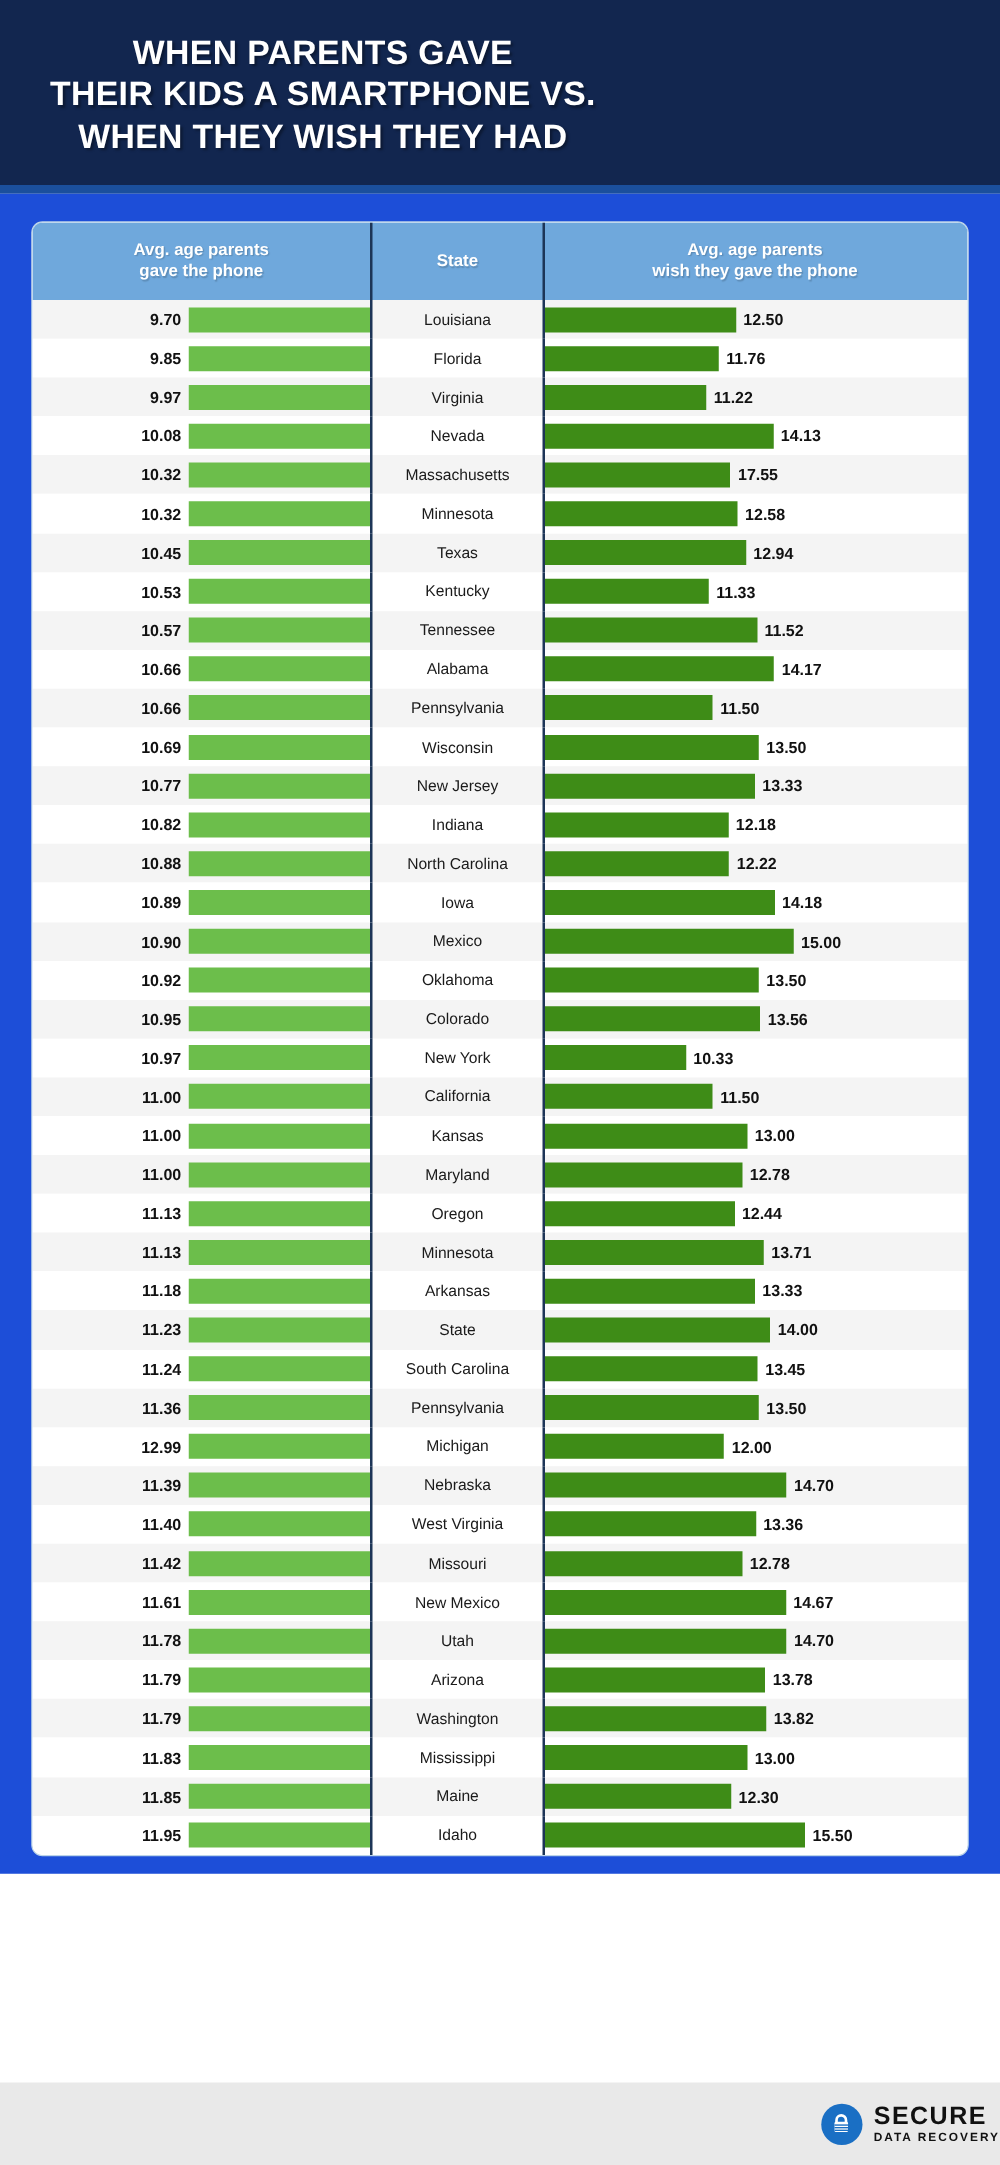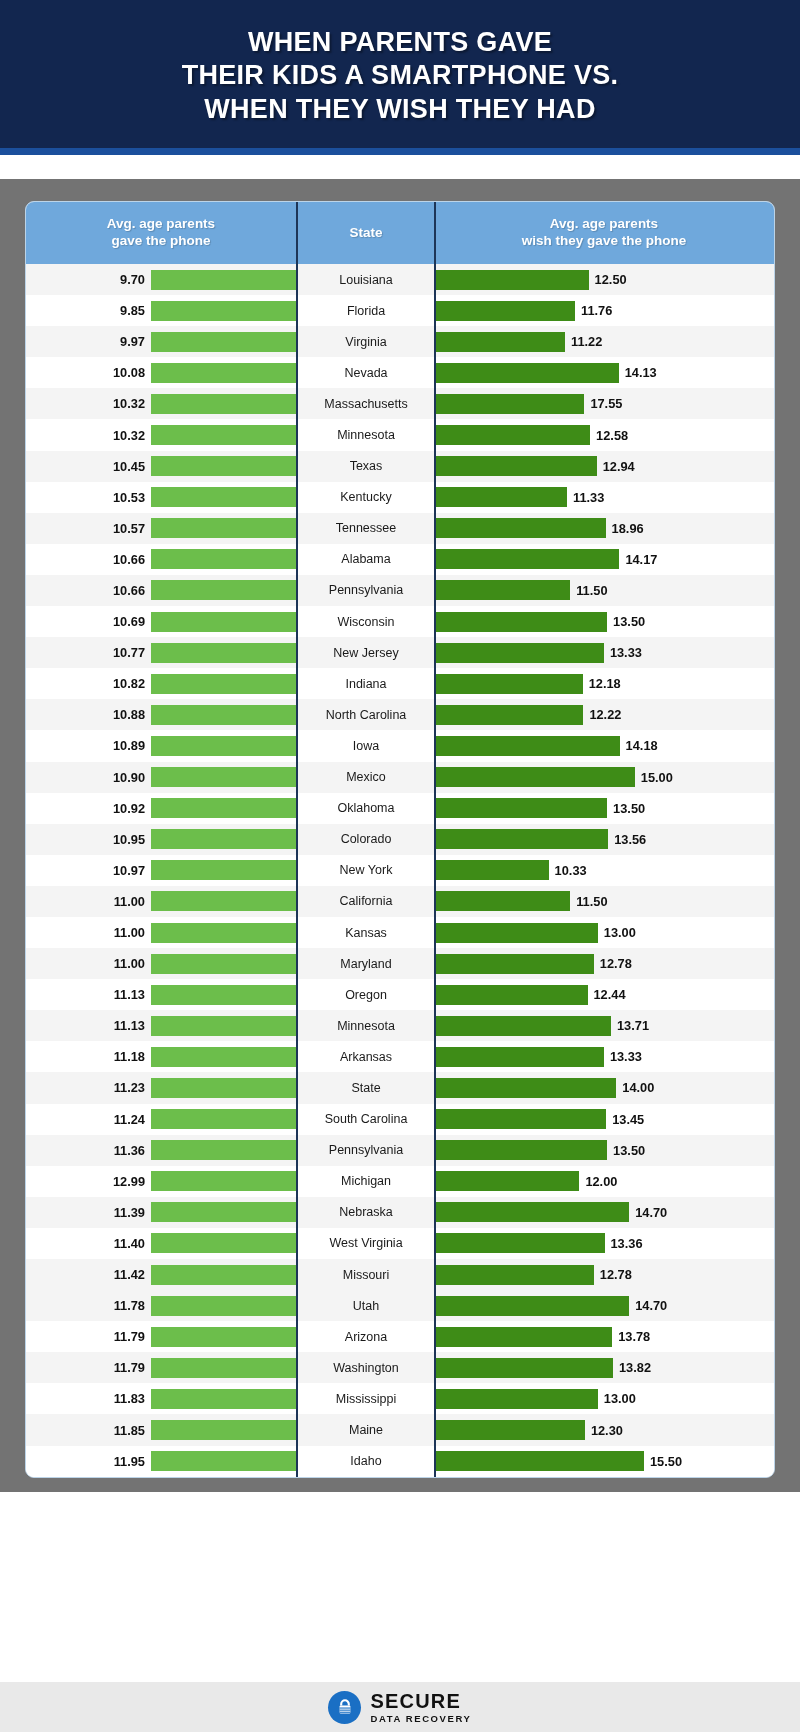--- a/index.html
+++ b/index.html
@@ -16,21 +16,21 @@
   }
 
   
   .title-banner {
     background: #12264f;
     padding: 26px 40px 22px 40px;
     box-sizing: border-box;
     height: 148px;
     display: flex;
     align-items: center;
-    justify-content: center;
+    justify-content: flex-start;
   }
   .title-text {
     color: #ffffff;
     font-size: 27px;
     line-height: 1.23;
     font-weight: bold;
     text-align: center;
     letter-spacing: 0.3px;
     text-transform: uppercase;
     text-shadow: 2px 2px 2px rgba(0,0,0,0.35);
@@ -41,22 +41,21 @@
   .banner-rule {
     height: 7px;
     background: #1b4f9c;
     width: 100%;
   }
 
   
   .chart-area {
     padding: 22px 25px 14px 25px;
     box-sizing: border-box;
-    background: #737373;
-    margin-top: 24px;
+    background: #1d4ed8;
   }
   .table {
     width: 750px;
     border: 1px solid #bcd4e8;
     border-radius: 9px;
     overflow: hidden;
     box-sizing: border-box;
     background: #fff;
   }
 
@@ -142,25 +141,25 @@
   .bar-dark  { background: #3e8c17; }
 
   .spacer-left { flex: 1 1 auto; }
 
   
   .footer {
     position: absolute;
     left: 0;
     bottom: 0;
     width: 800px;
-    height: 50px;
+    height: 66px;
     background: #e9e9e9;
     display: flex;
     align-items: center;
-    justify-content: center;
+    justify-content: flex-end;
   }
   .logo {
     display: flex;
     align-items: center;
     gap: 9px;
   }
   .logo-mark {
     width: 33px;
     height: 33px;
     border-radius: 50%;
@@ -342,21 +341,21 @@
           <div class="cell-left">
             <div class="spacer-left"></div>
             <span class="val left-val">10.57</span>
             <span class="bar bar-light" style="width: 145px;"></span>
           </div>
           <div class="cell-mid">
             <span>Tennessee</span>
           </div>
           <div class="cell-right">
             <span class="bar bar-dark" style="width: 169.6px;"></span>
-            <span class="val right-val">18.96</span>
+            <span class="val right-val">11.52</span>
           </div>
         </div>
         <div class="row even">
           <div class="cell-left">
             <div class="spacer-left"></div>
             <span class="val left-val">10.66</span>
             <span class="bar bar-light" style="width: 145px;"></span>
           </div>
           <div class="cell-mid">
             <span>Alabama</span>
@@ -679,20 +678,34 @@
             <div class="spacer-left"></div>
             <span class="val left-val">11.42</span>
             <span class="bar bar-light" style="width: 145px;"></span>
           </div>
           <div class="cell-mid">
             <span>Missouri</span>
           </div>
           <div class="cell-right">
             <span class="bar bar-dark" style="width: 157.8px;"></span>
             <span class="val right-val">12.78</span>
+          </div>
+        </div>
+        <div class="row even">
+          <div class="cell-left">
+            <div class="spacer-left"></div>
+            <span class="val left-val">11.61</span>
+            <span class="bar bar-light" style="width: 145px;"></span>
+          </div>
+          <div class="cell-mid">
+            <span>New Mexico</span>
+          </div>
+          <div class="cell-right">
+            <span class="bar bar-dark" style="width: 192.7px;"></span>
+            <span class="val right-val">14.67</span>
           </div>
         </div>
         <div class="row odd">
           <div class="cell-left">
             <div class="spacer-left"></div>
             <span class="val left-val">11.78</span>
             <span class="bar bar-light" style="width: 145px;"></span>
           </div>
           <div class="cell-mid">
             <span>Utah</span>

